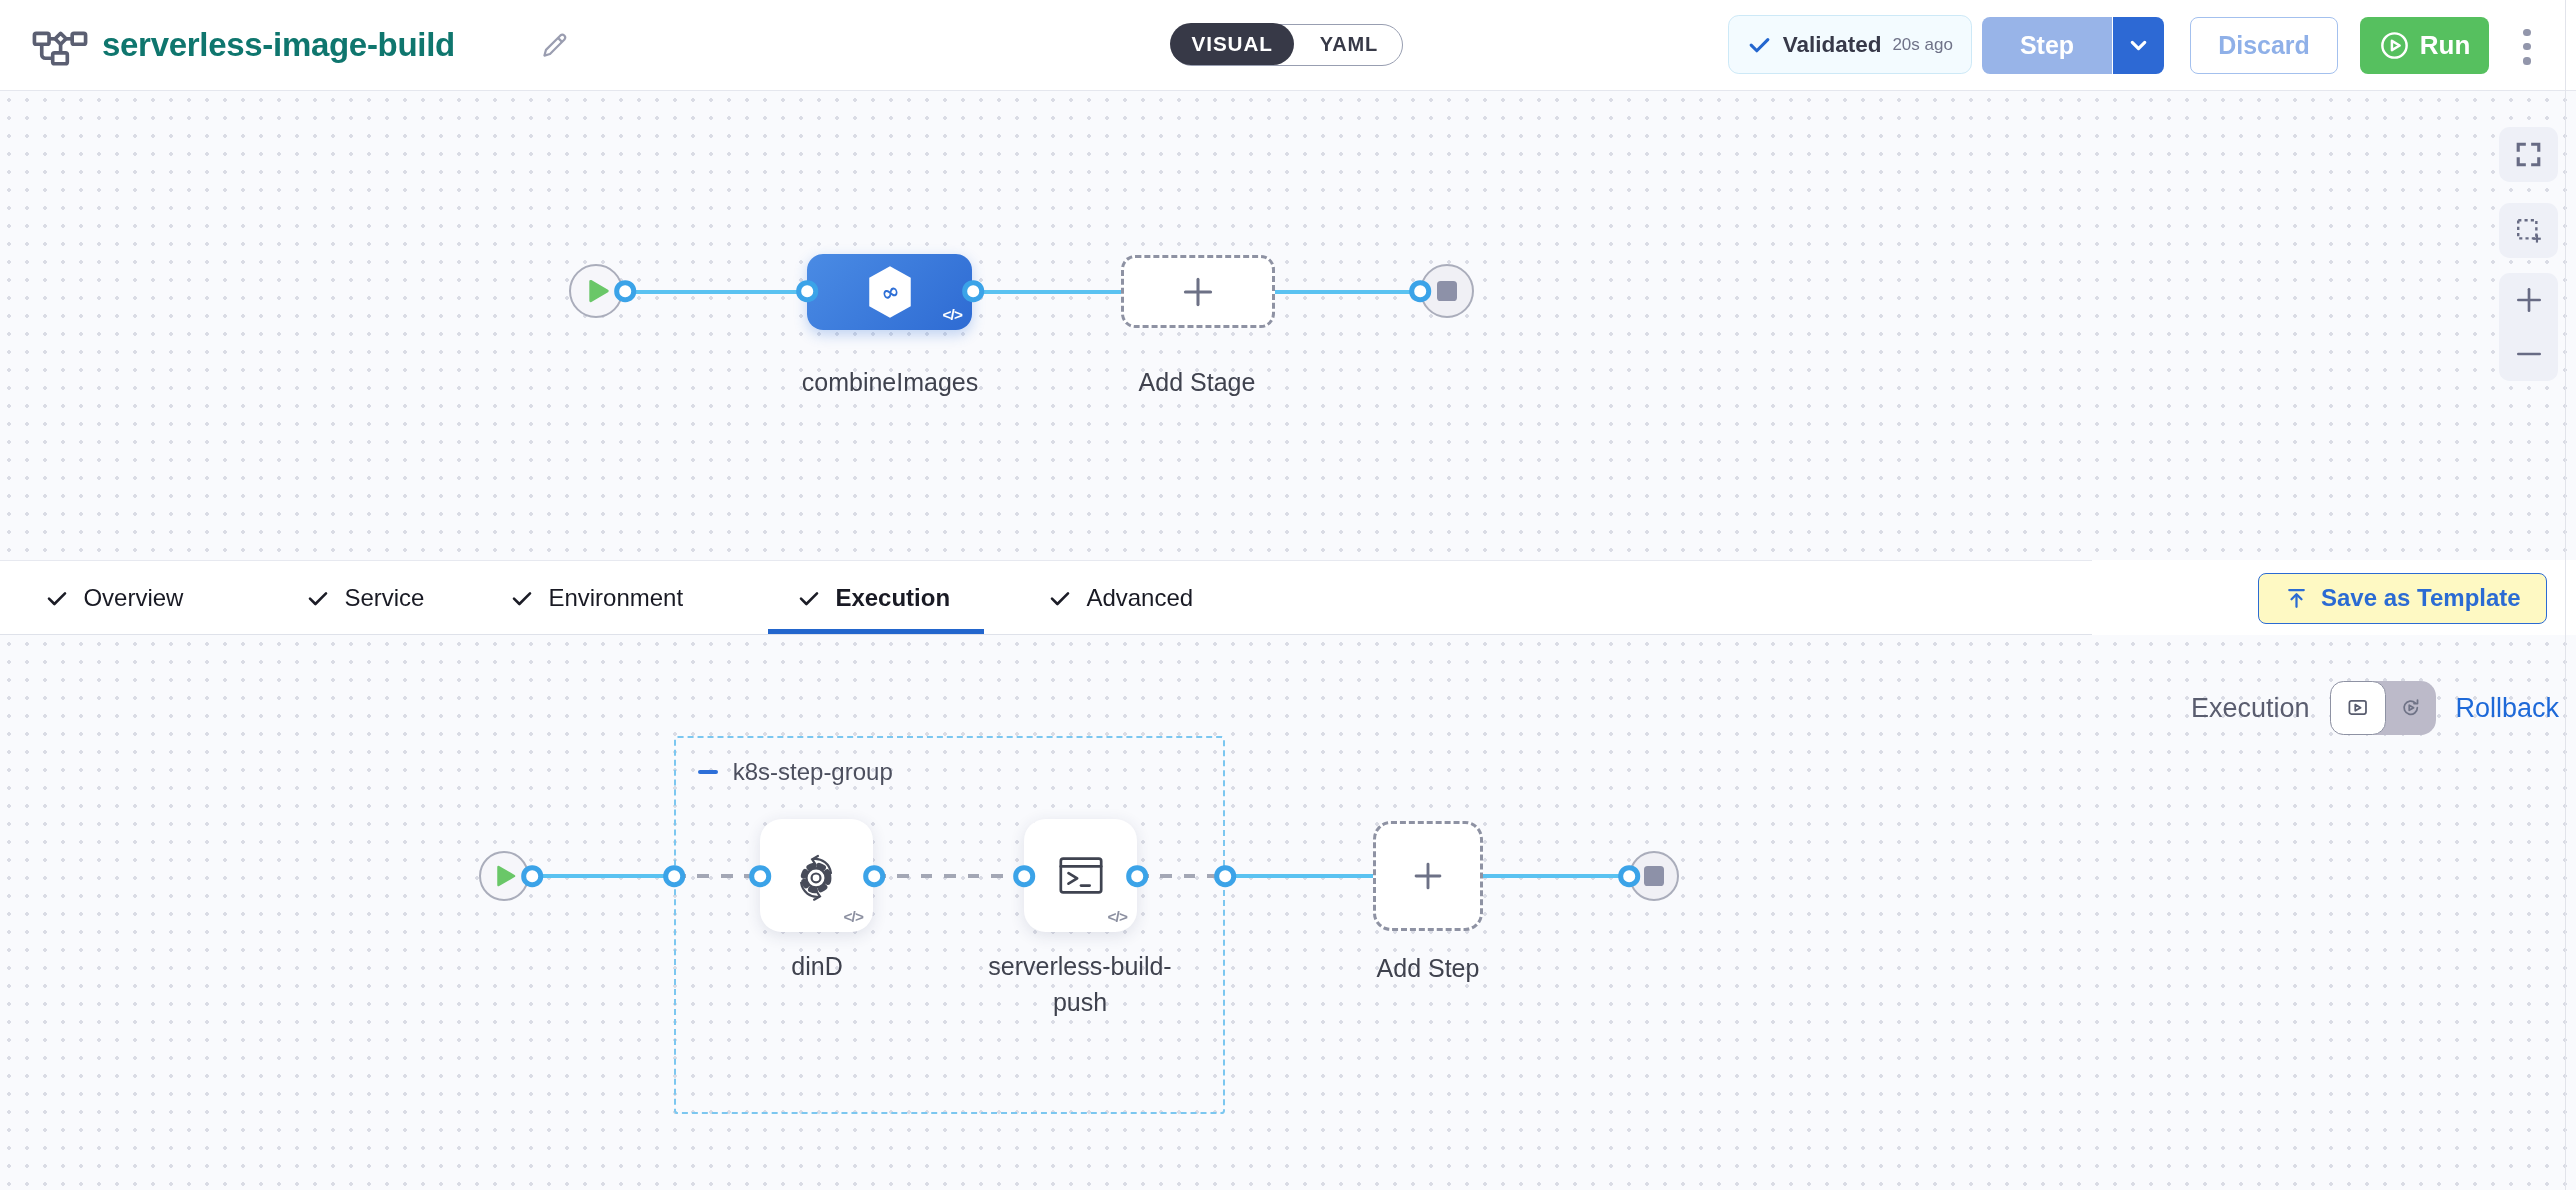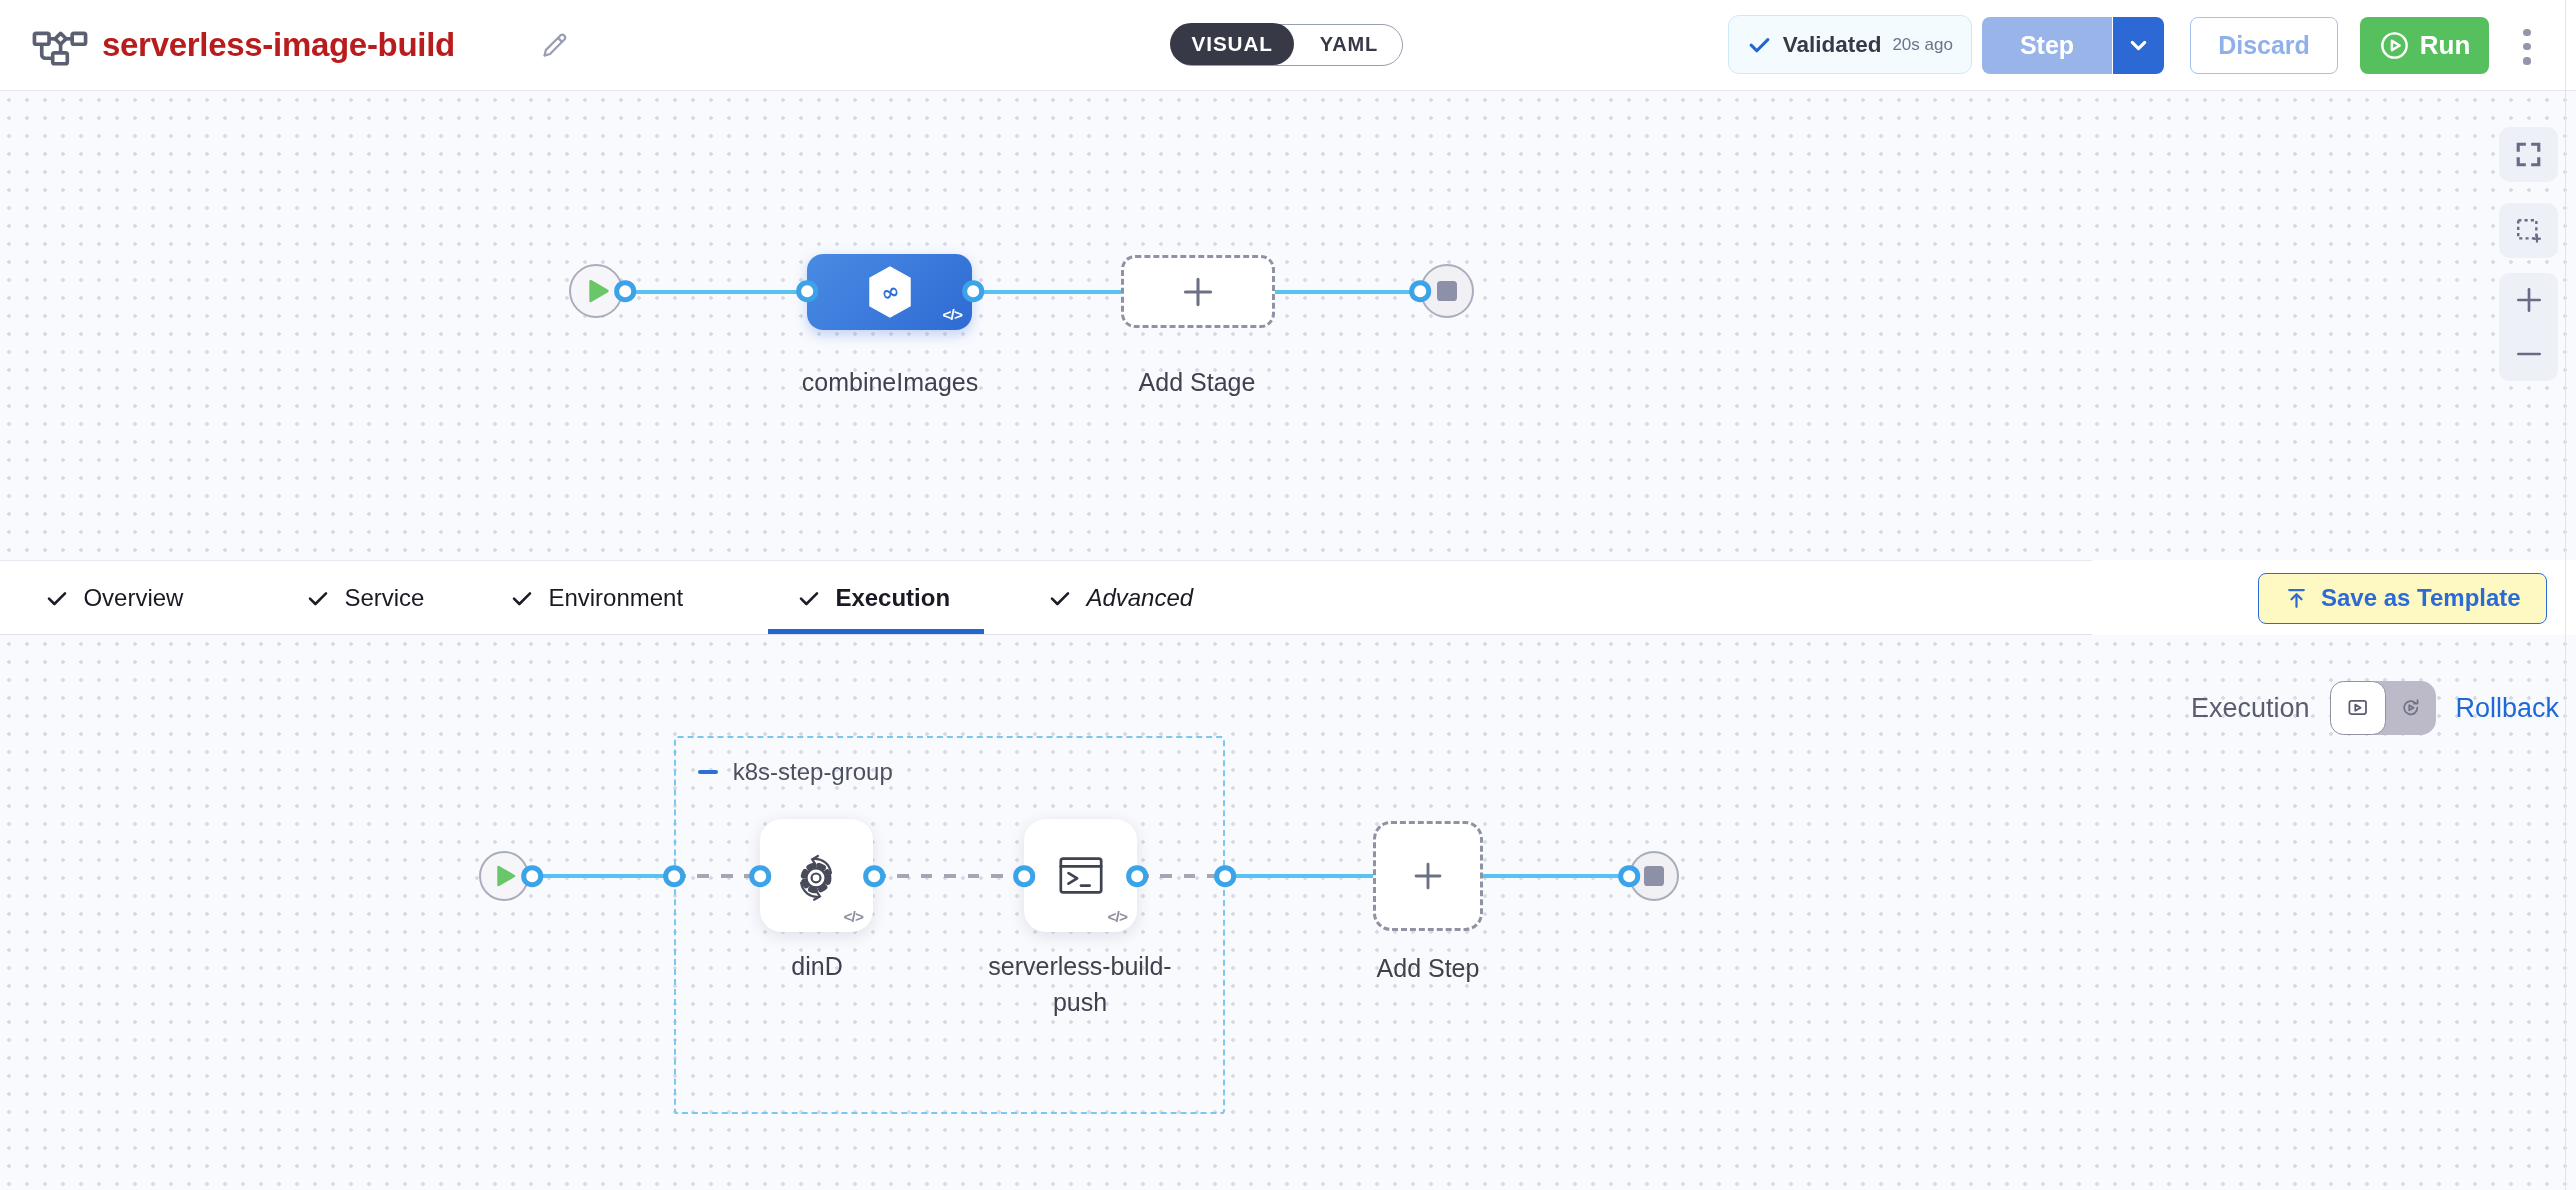--- a/index.html
+++ b/index.html
@@ -3,21 +3,21 @@
 <meta charset="utf-8">
 <style>
   * { margin:0; padding:0; box-sizing:border-box; }
   html,body { background:#ffffff; }
   body { font-family:"Liberation Sans", sans-serif; }
   .page { position:relative; width:2576px; height:1190px; overflow:hidden; background:#ffffff; }
 
   
   .header { position:absolute; left:0; top:0; width:2576px; height:91px; background:#ffffff; border-bottom:0.9px solid #e5e7ee; z-index:20; }
   .pipeline-icon { position:absolute; left:32px; top:22.5px; }
-  .page-title { position:absolute; left:102px; top:0; height:90px; display:flex; align-items:center; font-size:33px; font-weight:700; color:#b91c1c; letter-spacing:-0.3px; }
+  .page-title { position:absolute; left:102px; top:0; height:90px; display:flex; align-items:center; font-size:33px; font-weight:700; color:#0f766e; letter-spacing:-0.3px; }
   .edit-pencil { position:absolute; left:539px; top:30px; cursor:pointer; }
 
   .mode-toggle { position:absolute; left:1171px; top:24px; width:232px; height:42px; border:1.8px solid #989eb1; border-radius:23.4px; background:#fff; }
   .mode-seg-visual { position:absolute; left:-1.8px; top:-1.8px; width:124px; height:42px; background:#373947; border-radius:21.6px; color:#ffffff; font-size:20.7px; font-weight:700; letter-spacing:0.9px; display:flex; align-items:center; justify-content:center; }
   .mode-seg-yaml { position:absolute; right:0; top:0; width:106px; height:39px; color:#373947; font-size:20px; font-weight:700; letter-spacing:0.9px; display:flex; align-items:center; justify-content:center; }
 
   .validated-badge { position:absolute; left:1728px; top:15.3px; height:59px; padding:0 18px; border:1.8px solid #cde9f7; background:#f3fbff; border-radius:10.8px; display:flex; align-items:center; gap:10.8px; }
   .validated-label { font-size:22.5px; font-weight:700; color:#373949; }
   .validated-time { font-size:17px; color:#6f7288; }
 
@@ -221,21 +221,21 @@
           <path d="M4 12.6 l5.4 5.4 L20 7.4"></path>
         </svg>
       <span>Environment</span>
     </div>
     <div class="tab active" style="left:797px;">
       <svg width="24" height="24" viewBox="0 0 24 24" fill="none" stroke="#1c1d27" stroke-width="2.6" stroke-linecap="round" stroke-linejoin="round">
           <path d="M4 12.6 l5.4 5.4 L20 7.4"></path>
         </svg>
       <span>Execution</span>
     </div>
-    <div class="tab" style="left:1048px;font-style:italic;">
+    <div class="tab" style="left:1048px;">
       <svg width="24" height="24" viewBox="0 0 24 24" fill="none" stroke="#1c1d27" stroke-width="2.6" stroke-linecap="round" stroke-linejoin="round">
           <path d="M4 12.6 l5.4 5.4 L20 7.4"></path>
         </svg>
       <span>Advanced</span>
     </div>
     <div class="tab-underline"></div>
 
     <div class="save-template-btn">
       <svg width="25" height="25" viewBox="0 0 20 20" fill="none" stroke="#2b6bd3" stroke-width="1.8" stroke-linecap="round" stroke-linejoin="round">
           <path d="M4.2 3.2 H15.8"></path>

